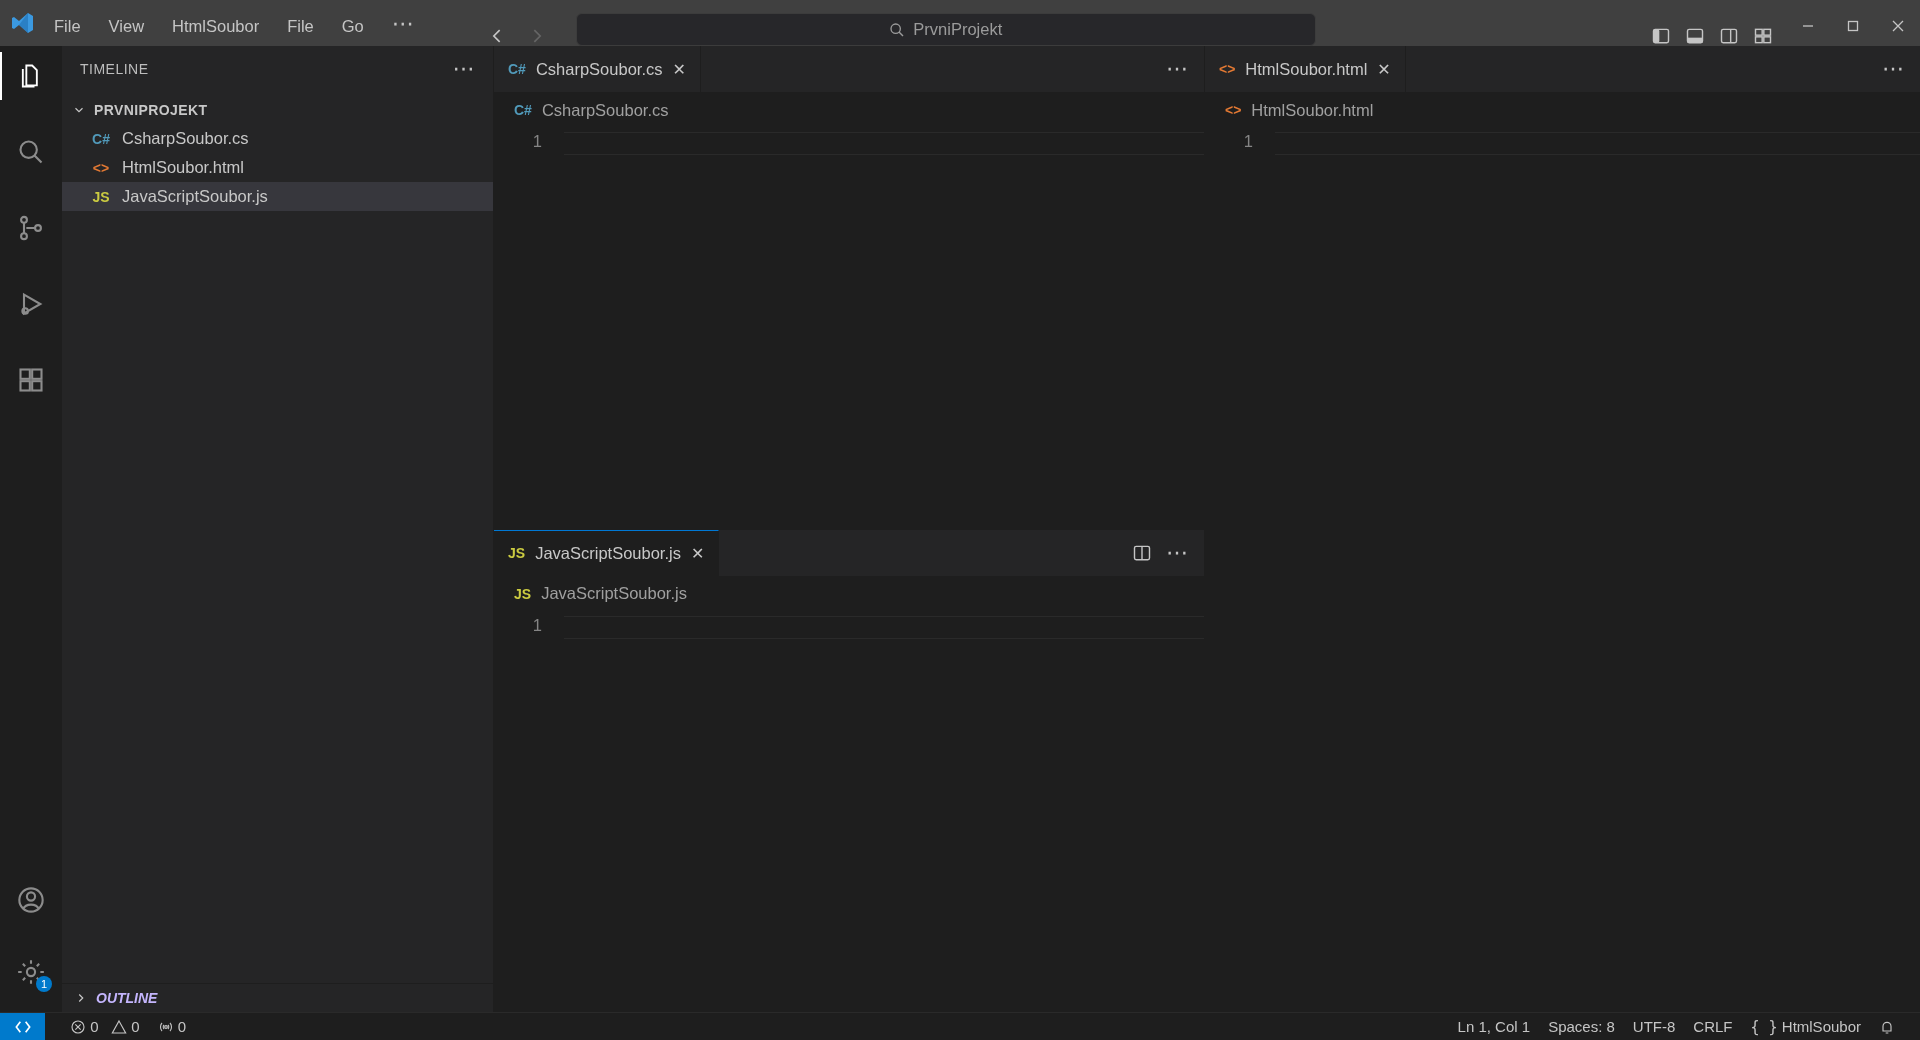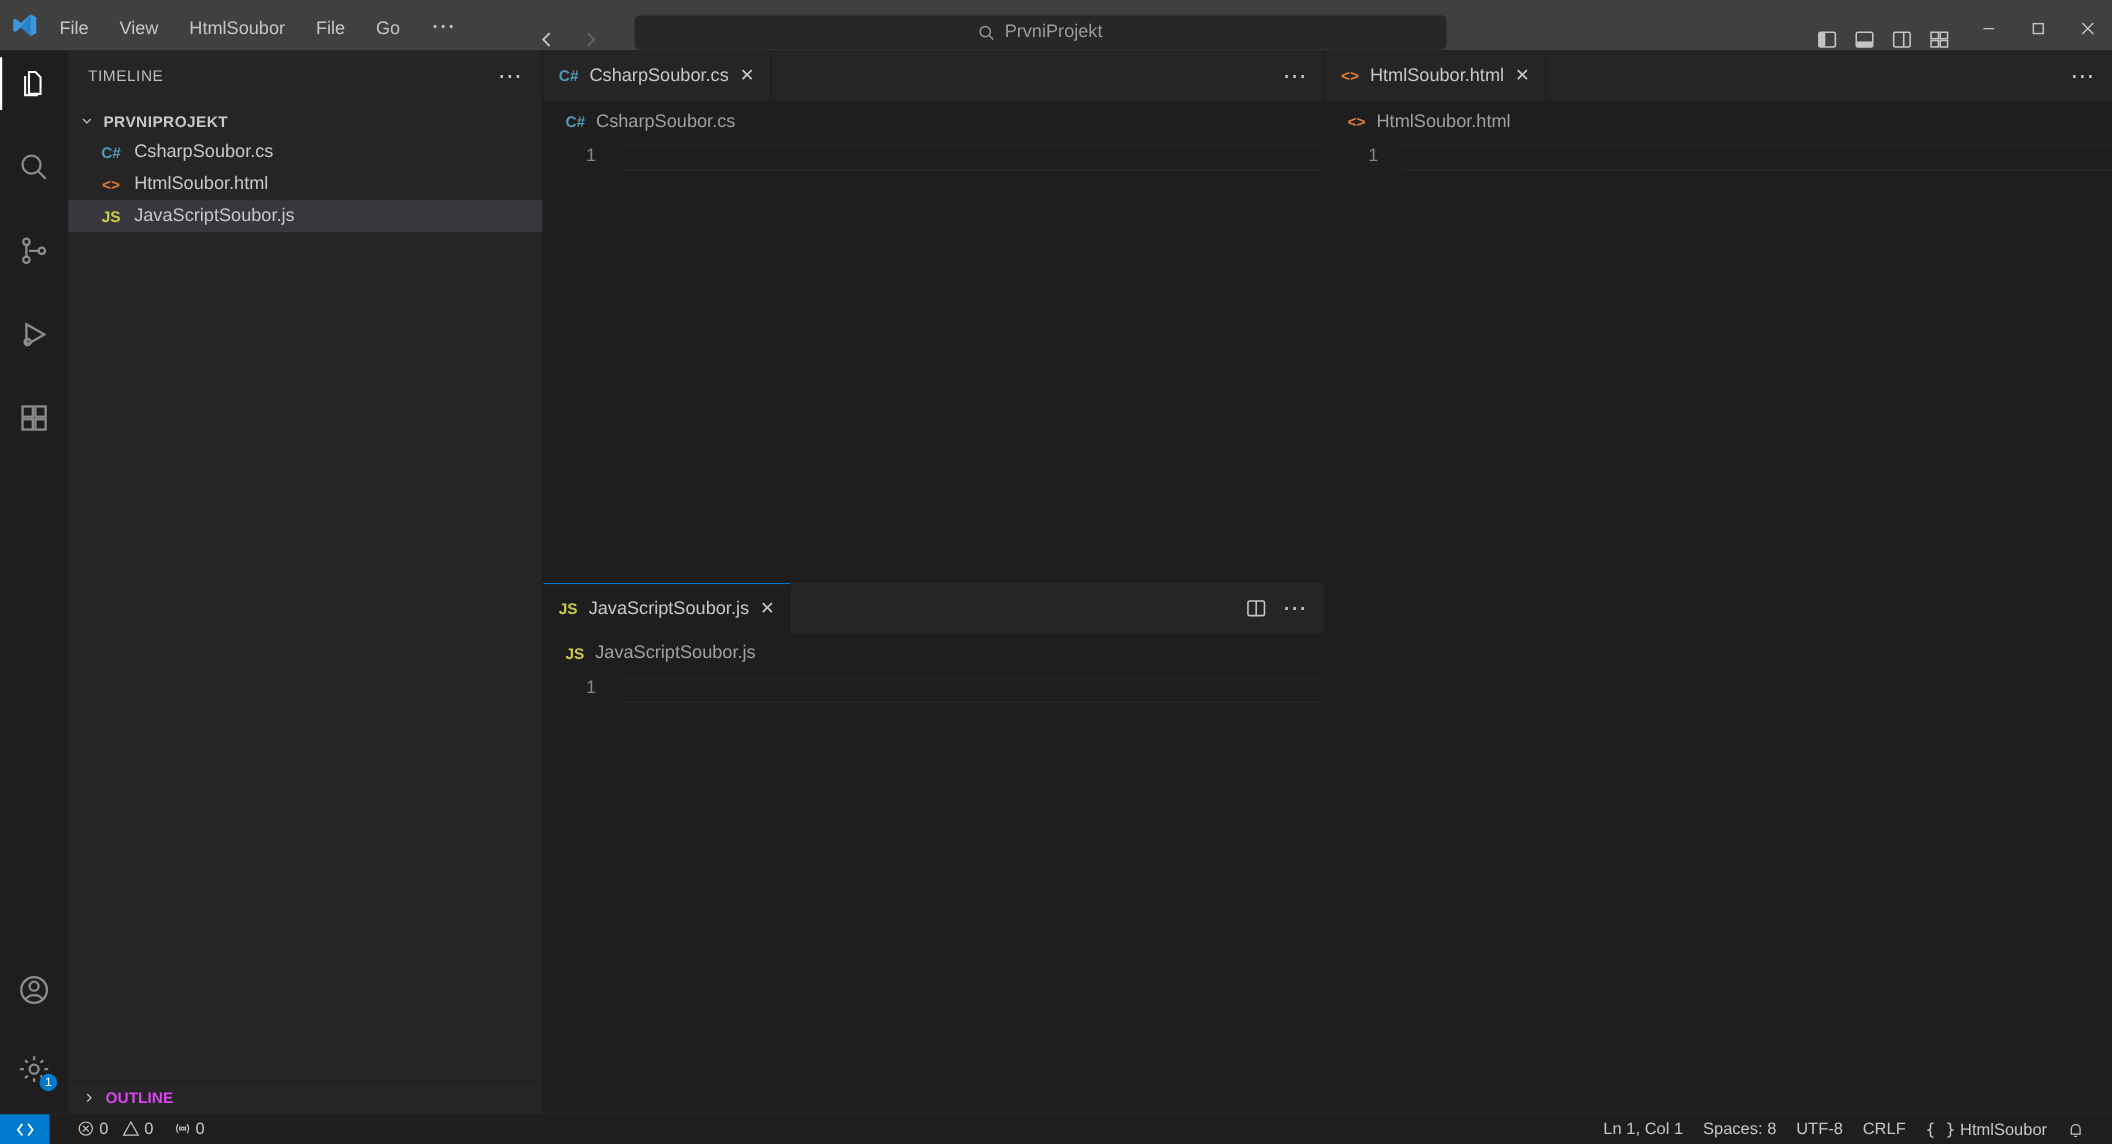--- a/index.html
+++ b/index.html
@@ -37,21 +37,21 @@
   .sb-section { padding: 4px 0; }
   .sb-section-h { padding: 6px 10px; display: flex; align-items: center; gap: 6px; font-size: 14px; font-weight: 700; letter-spacing: .4px; color: #c8c8c8; cursor: pointer; }
   .chev { width: 16px; display: inline-flex; }
   .file-row { display: flex; align-items: center; gap: 10px; padding: 5px 10px 5px 28px; cursor: pointer; color: #c8c8c8; }
   .file-row.selected { background: #37373d; }
   .file-row .ficon { width: 22px; display: inline-flex; align-items: center; justify-content: center; font-weight: 700; font-size: 14px; }
   .ic-cs { color: #519aba; }
   .ic-html { color: #e37933; }
   .ic-js { color: #cbcb41; }
 
-  .collapsed-sec { padding: 6px 12px; display: flex; align-items: center; gap: 6px; font-size: 14px; font-weight: 700; color: #d946ef; border-top: 1px solid #1e1e1e; cursor: pointer; }
+  .collapsed-sec { padding: 6px 12px; display: flex; align-items: center; gap: 6px; font-size: 14px; font-weight: 700; color: #c4b5fd; border-top: 1px solid #1e1e1e; cursor: pointer; font-style: italic; }
 
   
   .editors { flex: 1; display: flex; min-width: 0; background: #1e1e1e; }
   .col { display: flex; flex-direction: column; min-width: 0; }
   .col-left { width: 710px; }
   .col-right { flex: 1; border-left: 1px solid #1e1e1e; }
 
   .tabbar { height: 46px; background: #252526; display: flex; align-items: stretch; }
   .tabbar .tab { display: flex; align-items: center; gap: 10px; padding: 0 14px; background: #2d2d2d; border-right: 1px solid #1e1e1e; color: #c8c8c8; cursor: pointer; }
   .tab.inactive-look { background: #252526; }

